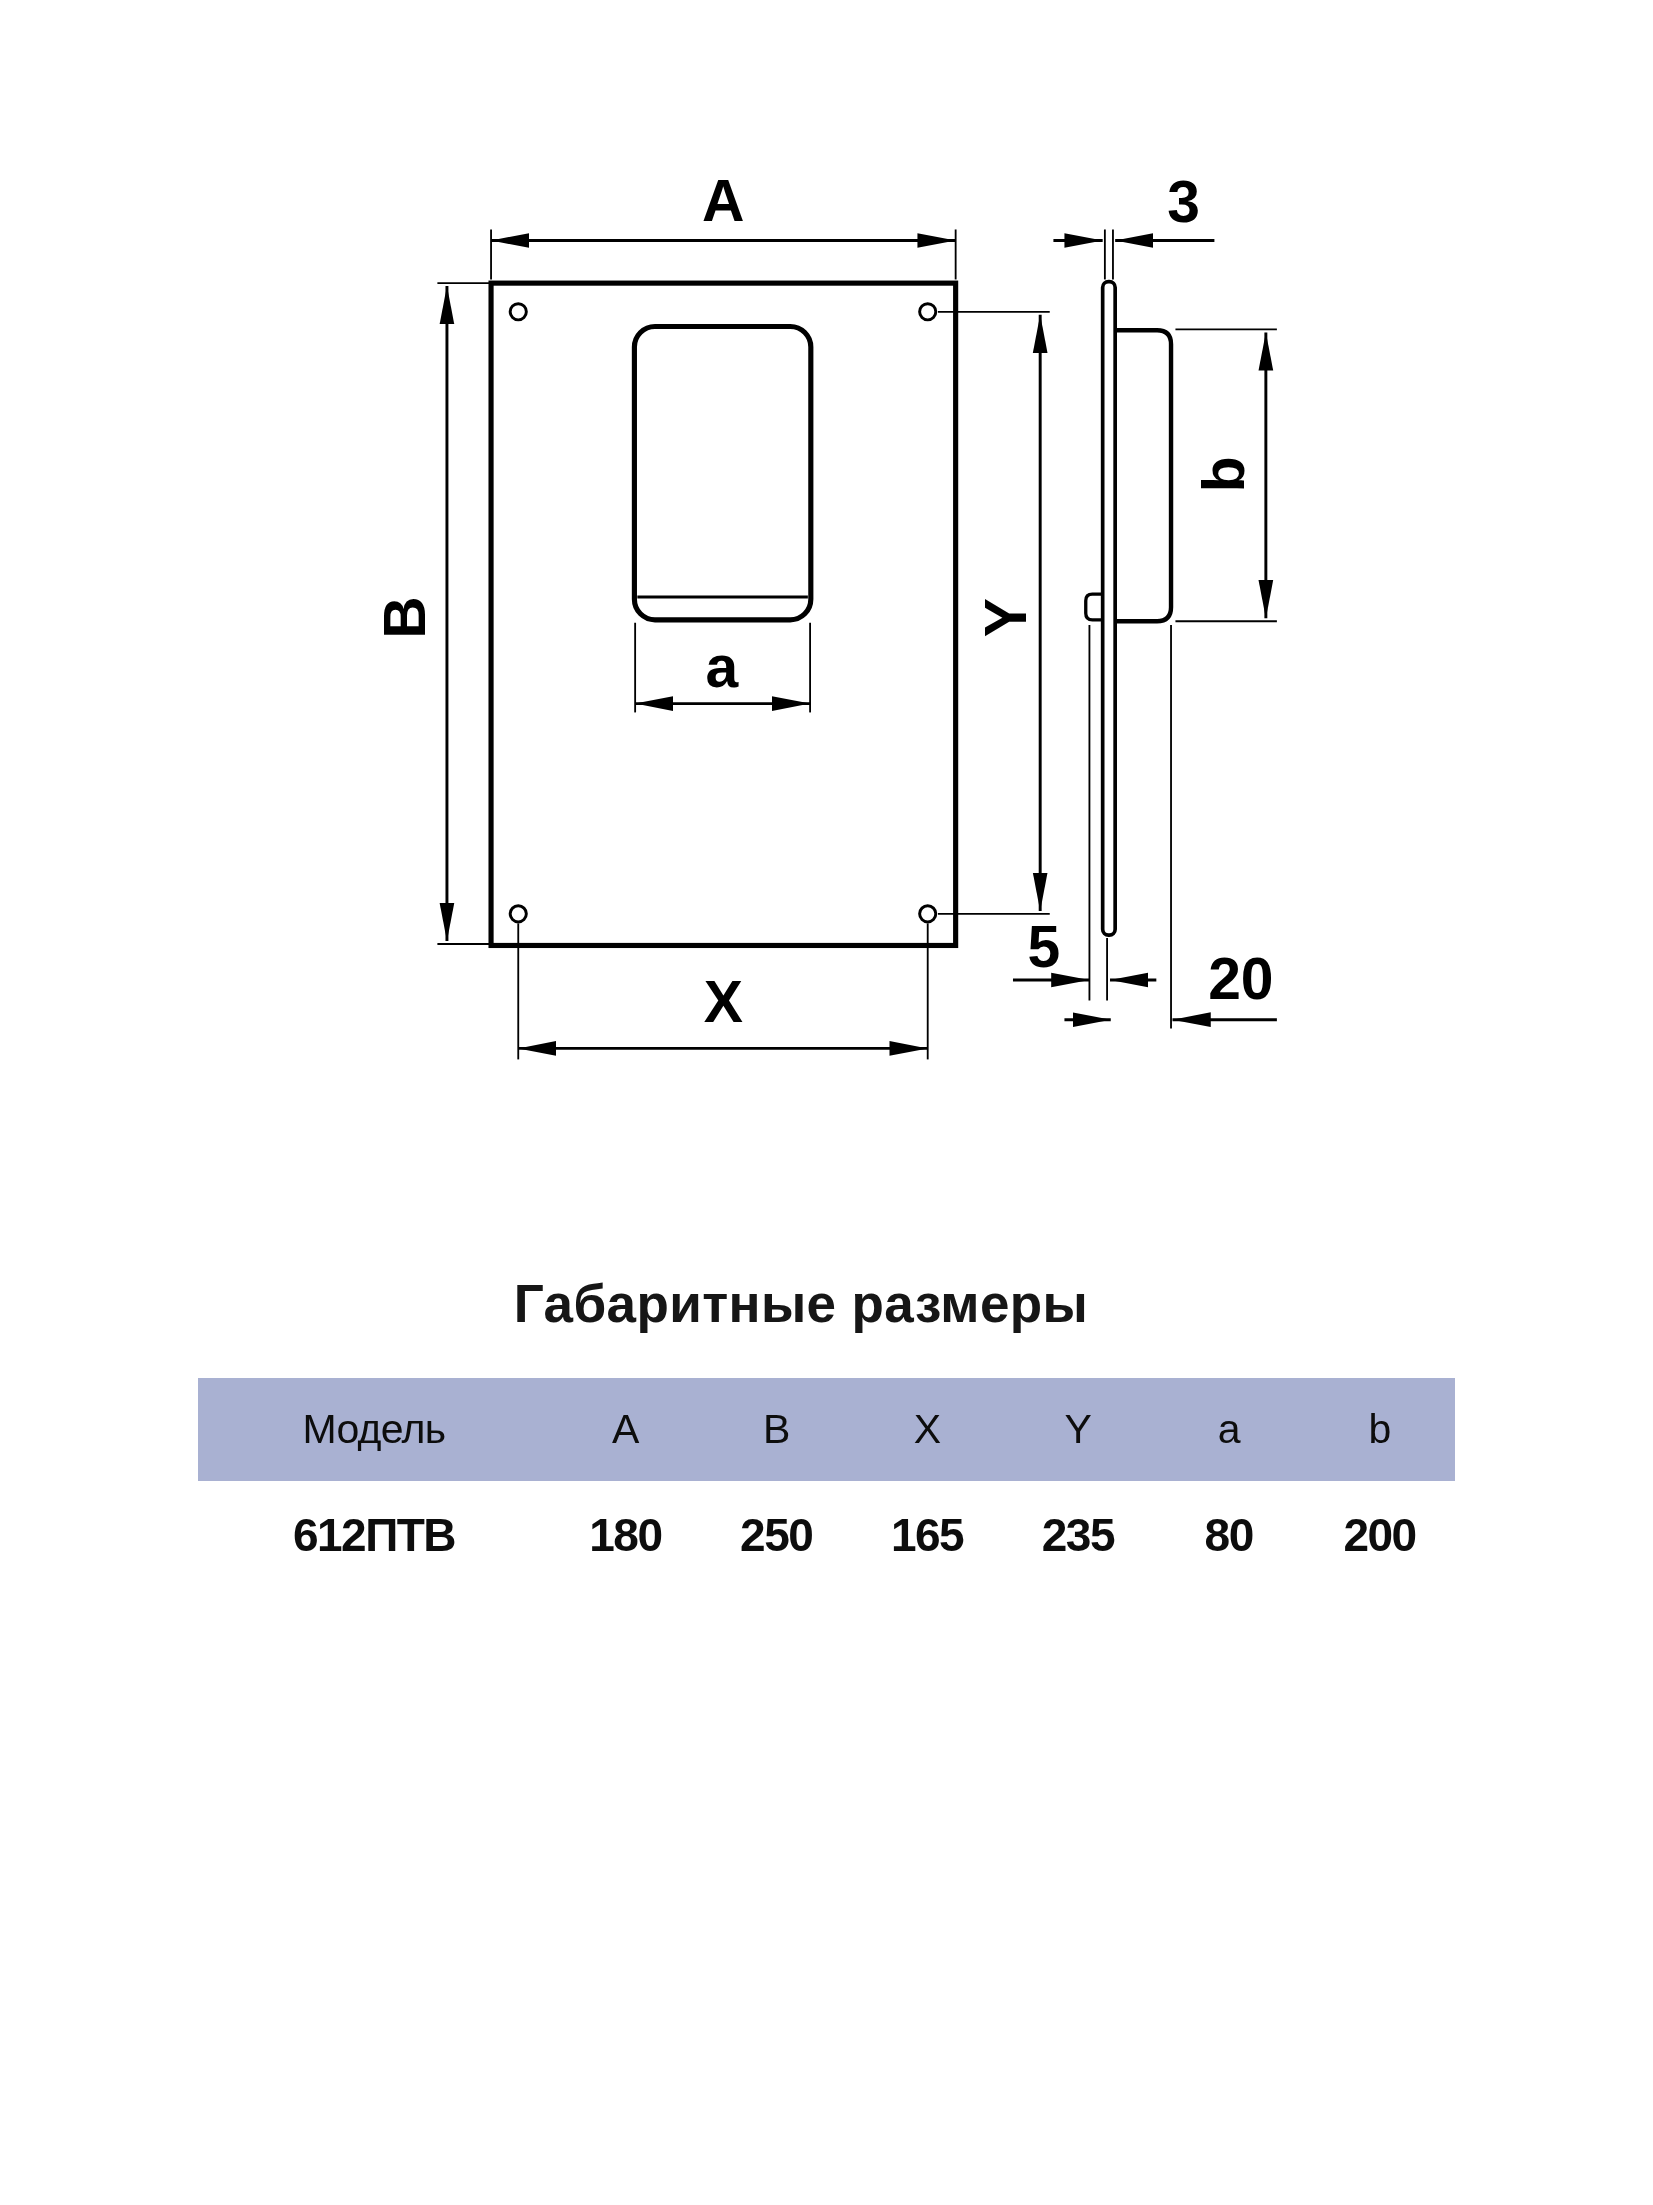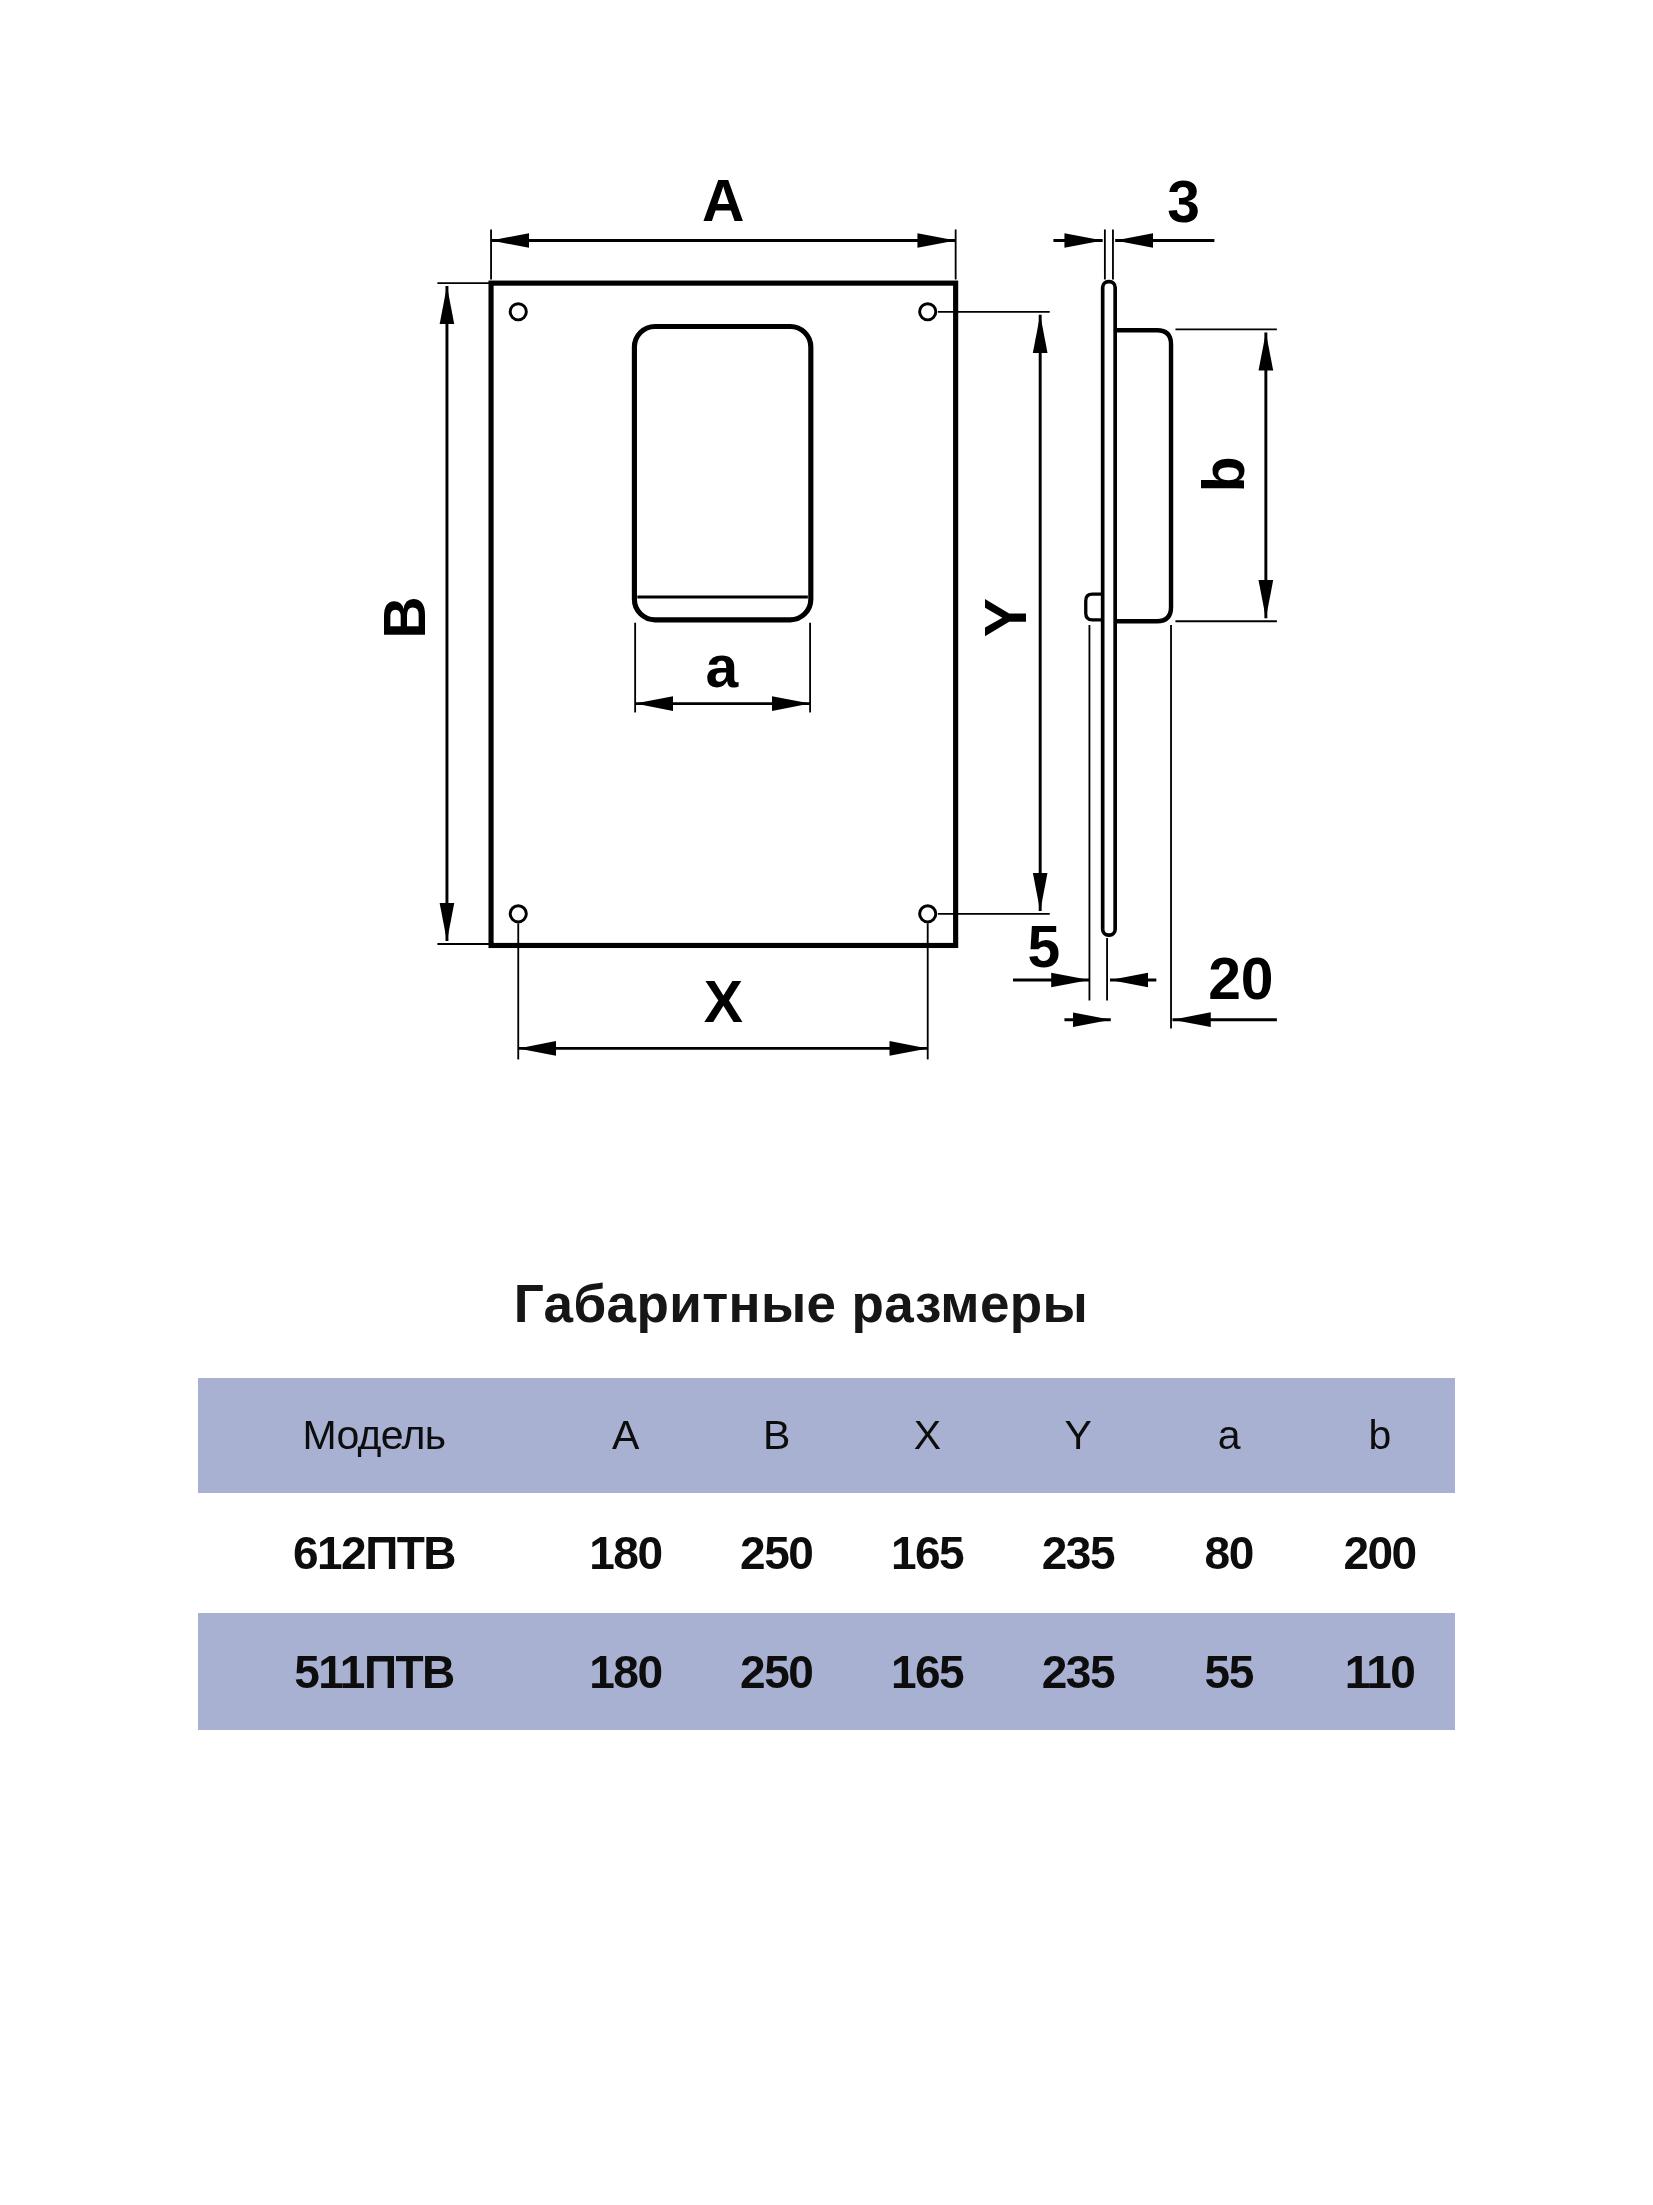--- a/index.html
+++ b/index.html
@@ -35,21 +35,21 @@
     position:absolute;
     left:198px;
     top:1378px;
     width:1257px;
     border-collapse:collapse;
     table-layout:fixed;
   }
   .dim-table td{
     text-align:center;
     vertical-align:middle;
-    padding:6px;
+    padding:0;
     border:none;
   }
   .dim-table tr.band{background:#a9b1d2;}
   .dim-table tr.hdr td{
     font-size:41px;
     font-weight:500;
     letter-spacing:-0.7px;
     color:#0d0d0d;
     height:103px;
   }
@@ -187,26 +187,17 @@
       </tr>
       <tr class="vals r1">
         <td>612ПТВ</td>
         <td>180</td>
         <td>250</td>
         <td>165</td>
         <td>235</td>
         <td>80</td>
         <td>200</td>
       </tr>
-      <tr class="band vals r2">
-        <td>511ПТВ</td>
-        <td>180</td>
-        <td>250</td>
-        <td>165</td>
-        <td>235</td>
-        <td>55</td>
-        <td>110</td>
-      </tr>
     </tbody>
   </table>
 
 </div>
 
 
 </body></html>

